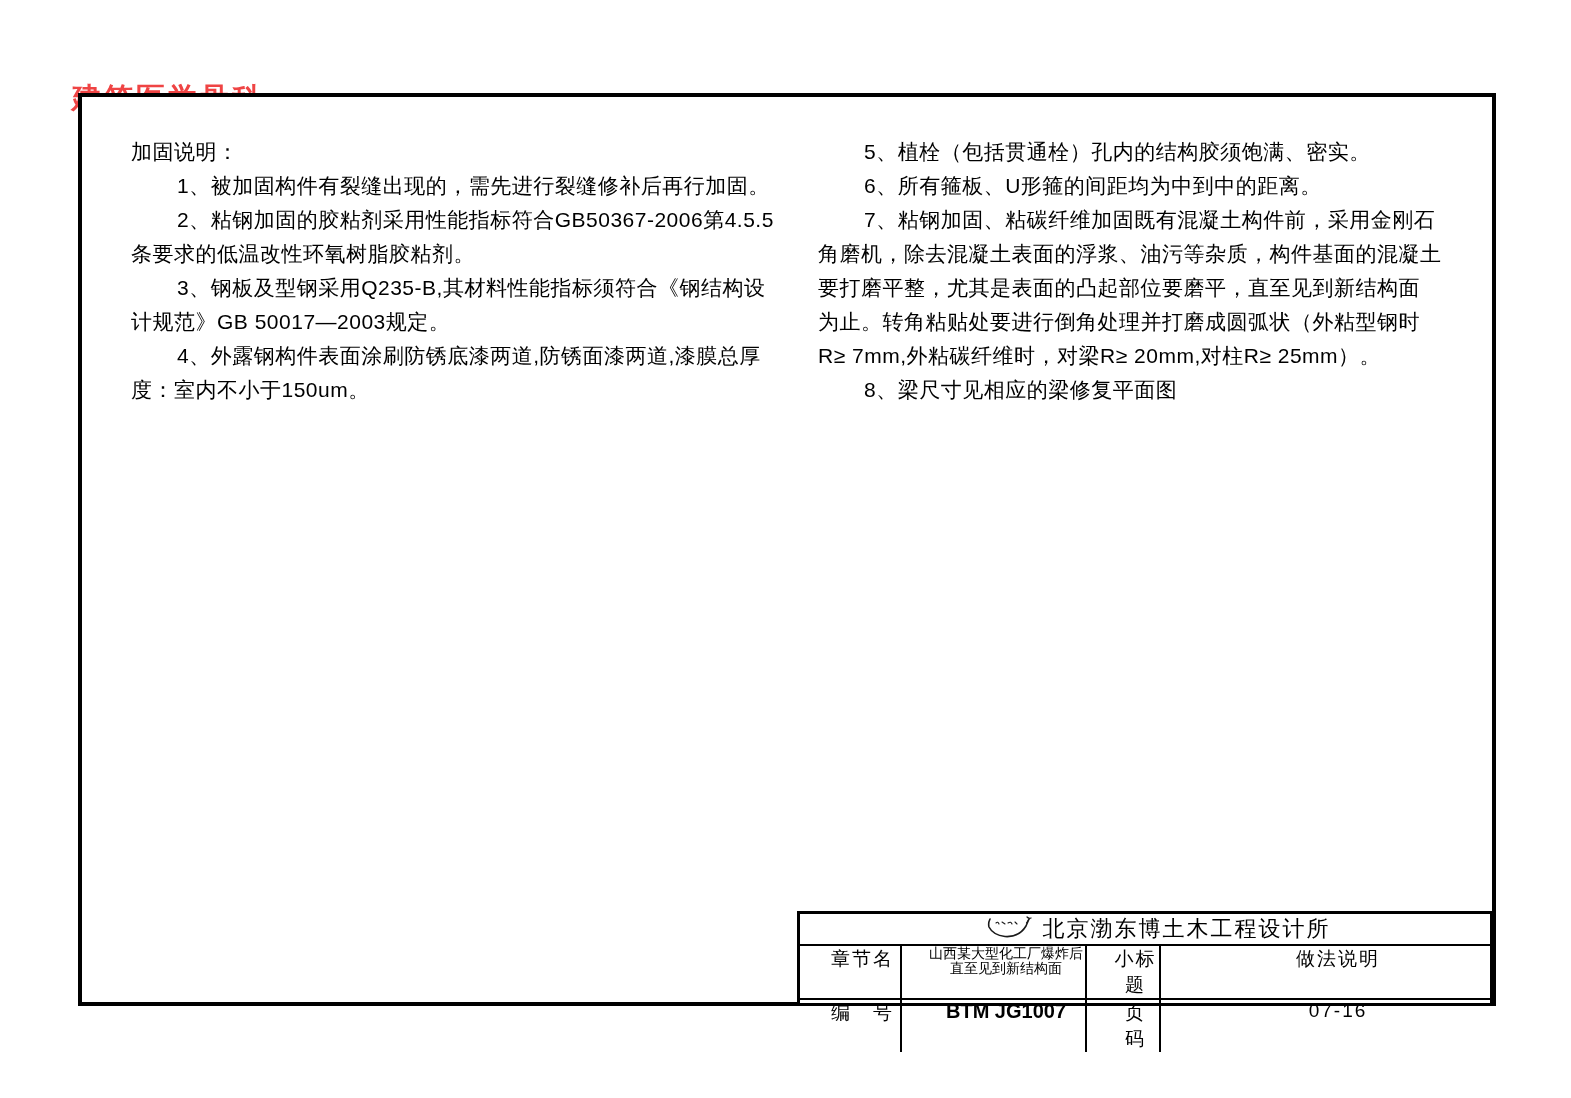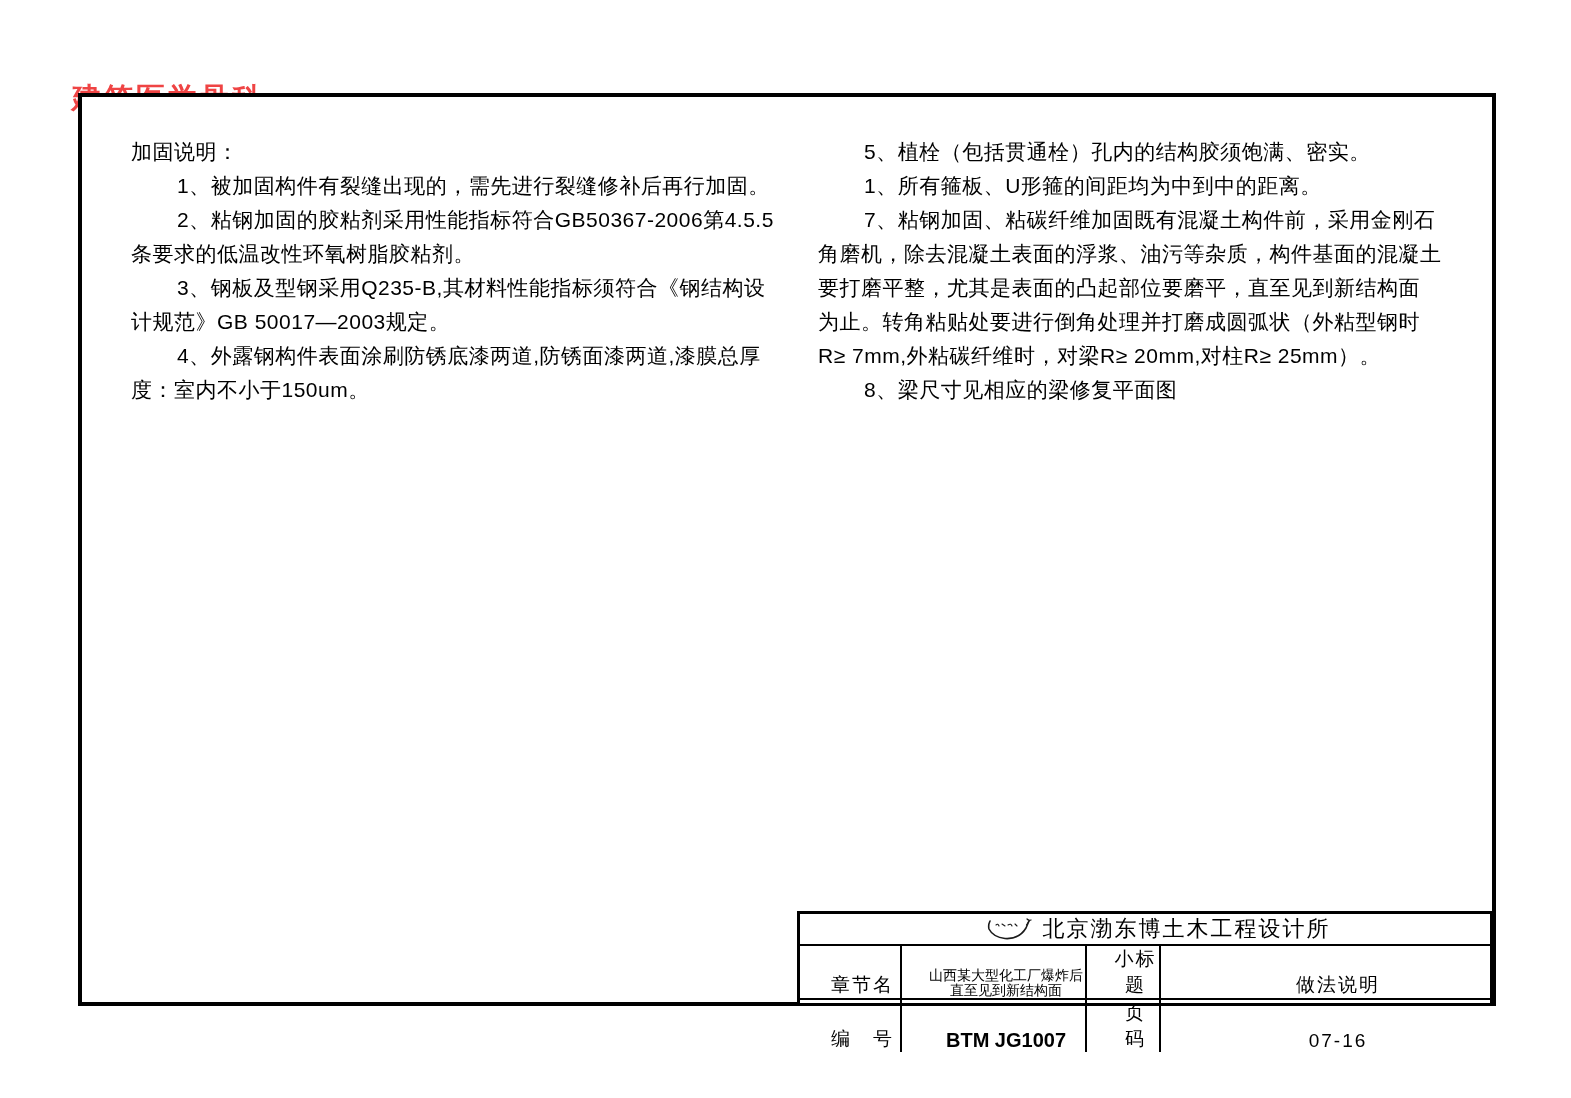--- a/index.html
+++ b/index.html
@@ -30,21 +30,21 @@
   .ind{padding-left:46px;}
   
   .titleblock{
     position:absolute;left:797px;top:911px;width:696px;height:95px;
     border:3px solid #000;box-sizing:border-box;background:#fff;
     display:flex;flex-direction:column;
   }
   .tb-row{display:flex;flex:1;box-sizing:border-box;}
   .tb-row + .tb-row{border-top:2px solid #000;}
   .tb-cell{
-    display:flex;align-items:flex-end;justify-content:center;
+    display:flex;align-items:flex-start;justify-content:center;
     box-sizing:border-box;text-align:center;padding-left:25px;
   }
   .tb-cell + .tb-cell{border-left:2px solid #000;}
   .tb-company{flex:1;font-size:22px;font-weight:500;letter-spacing:2px;gap:10px;}
   .tb-c1{width:100px;font-size:19px;font-weight:500;letter-spacing:2px;}
   .tb-c2{width:185px;font-size:20px;font-weight:600;}
   .tb-c3{width:74px;font-size:19px;font-weight:500;letter-spacing:2px;}
   .tb-c4{flex:1;font-size:19px;font-weight:500;letter-spacing:2px;}
   .tb-chapter{
     display:flex;flex-direction:column;justify-content:center;
@@ -65,21 +65,21 @@
   <div class="line ind">2、粘钢加固的胶粘剂采用性能指标符合GB50367-2006第4.5.5</div>
   <div class="line">条要求的低温改性环氧树脂胶粘剂。</div>
   <div class="line ind">3、钢板及型钢采用Q235-B,其材料性能指标须符合《钢结构设</div>
   <div class="line">计规范》GB 50017—2003规定。</div>
   <div class="line ind">4、外露钢构件表面涂刷防锈底漆两道,防锈面漆两道,漆膜总厚</div>
   <div class="line">度：室内不小于150um。</div>
 </div>
 
 <div class="notes-col right">
   <div class="line ind">5、植栓（包括贯通栓）孔内的结构胶须饱满、密实。</div>
-  <div class="line ind">1、所有箍板、U形箍的间距均为中到中的距离。</div>
+  <div class="line ind">6、所有箍板、U形箍的间距均为中到中的距离。</div>
   <div class="line ind">7、粘钢加固、粘碳纤维加固既有混凝土构件前，采用金刚石</div>
   <div class="line">角磨机，除去混凝土表面的浮浆、油污等杂质，构件基面的混凝土</div>
   <div class="line">要打磨平整，尤其是表面的凸起部位要磨平，直至见到新结构面</div>
   <div class="line">为止。转角粘贴处要进行倒角处理并打磨成圆弧状（外粘型钢时</div>
   <div class="line">R≥ 7mm,外粘碳纤维时，对梁R≥ 20mm,对柱R≥ 25mm）。</div>
   <div class="line ind">8、梁尺寸见相应的梁修复平面图</div>
 </div>
 
 <div class="titleblock">
   <div class="tb-row">

